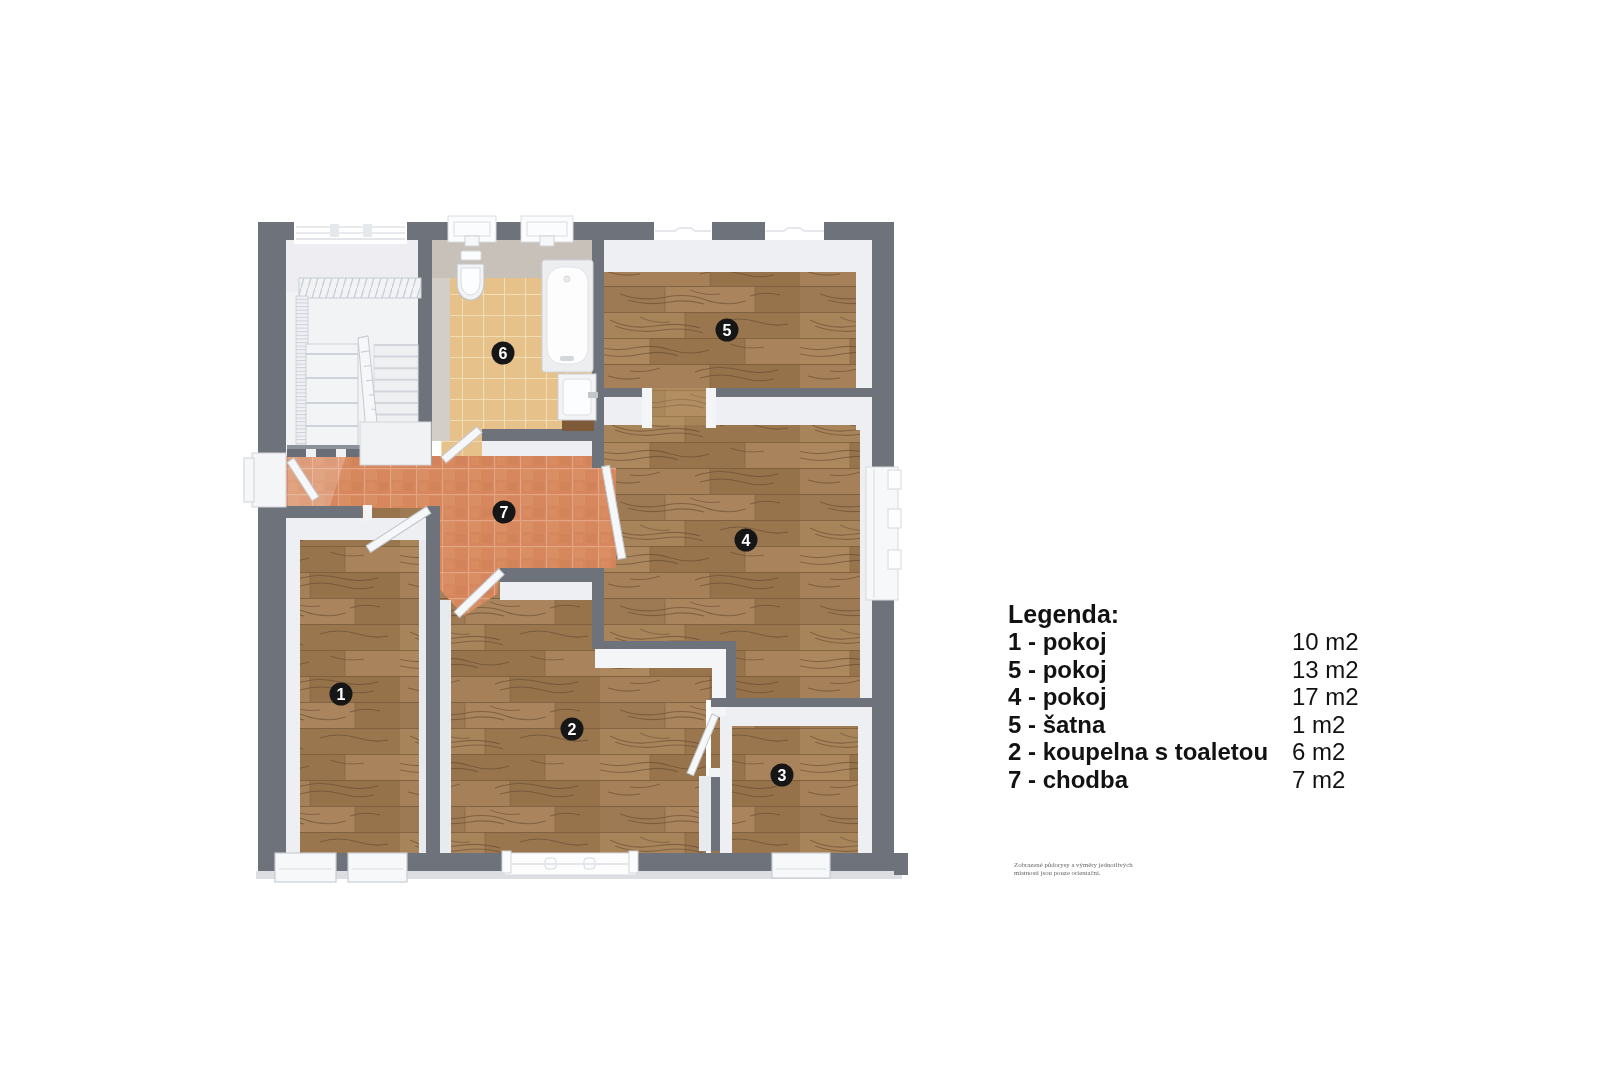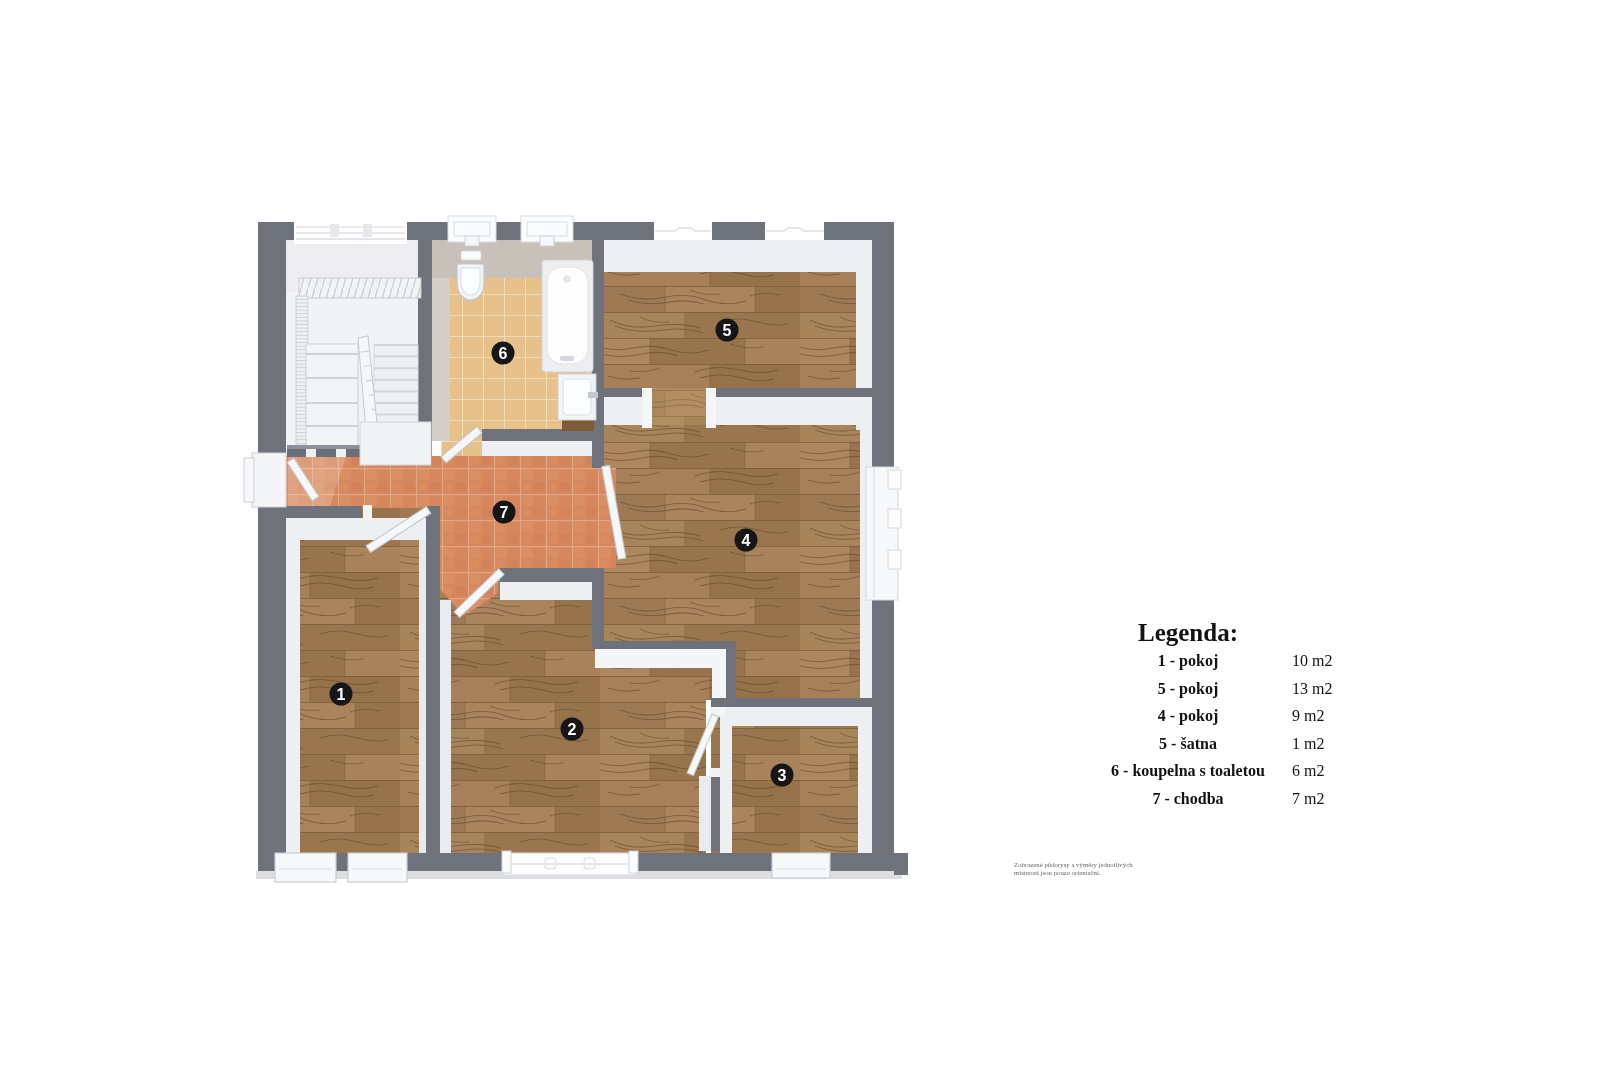--- a/index.html
+++ b/index.html
@@ -1,18 +1,18 @@
 <!DOCTYPE html>
 <html><head><meta charset="utf-8">
 <style>
 html,body{margin:0;padding:0;background:#ffffff;width:1600px;height:1091px;overflow:hidden;}
 #plan{position:absolute;left:0;top:0;}
-#legend{position:absolute;left:1008px;top:619px;font-family:Liberation Serif, serif;color:#121212;text-align:center;}
+#legend{position:absolute;left:1008px;top:600px;font-family:Liberation Sans, sans-serif;color:#121212;}
 #legend .title{font-weight:bold;font-size:25px;line-height:28px;}
-#legend .row{position:relative;width:360px;line-height:27.6px;font-size:16px;}
+#legend .row{position:relative;width:360px;line-height:27.6px;font-size:24px;}
 #legend .lab{font-weight:bold;}
 #legend .val{position:absolute;left:284px;font-weight:normal;}
 #note{position:absolute;left:1014px;top:861px;font-family:"Liberation Serif",serif;font-size:10px;color:#3a3a3a;line-height:11px;opacity:.8;transform:scale(0.68);transform-origin:0 0;}
 </style></head>
 <body>
 <svg id="plan" width="1600" height="1091" viewBox="0 0 1600 1091">
 <defs>
 <pattern id="wood" width="200" height="104" patternUnits="userSpaceOnUse">
  <rect width="200" height="104" fill="#a17d54"></rect>
  <rect x="0" y="0" width="85" height="26" fill="#af8a5f88"></rect>
@@ -235,17 +235,17 @@
 <text x="727" y="335.5" text-anchor="middle" font-family="Liberation Sans, sans-serif" font-size="16" font-weight="bold" fill="#ffffff">5</text>
 <circle cx="503" cy="353" r="11.5" fill="#161616"></circle>
 <text x="503" y="358.5" text-anchor="middle" font-family="Liberation Sans, sans-serif" font-size="16" font-weight="bold" fill="#ffffff">6</text>
 <circle cx="504" cy="512" r="11.5" fill="#161616"></circle>
 <text x="504" y="517.5" text-anchor="middle" font-family="Liberation Sans, sans-serif" font-size="16" font-weight="bold" fill="#ffffff">7</text>
 </svg>
 <div id="legend">
   <div class="title">Legenda:</div>
   <div class="row"><span class="lab">1 - pokoj</span><span class="val">10 m2</span></div>
     <div class="row"><span class="lab">5 - pokoj</span><span class="val">13 m2</span></div>
-    <div class="row"><span class="lab">4 - pokoj</span><span class="val">9 m2</span></div>
+    <div class="row"><span class="lab">4 - pokoj</span><span class="val">17 m2</span></div>
     <div class="row"><span class="lab">5 - šatna</span><span class="val">1 m2</span></div>
-    <div class="row"><span class="lab">6 - koupelna s toaletou</span><span class="val">6 m2</span></div>
+    <div class="row"><span class="lab">2 - koupelna s toaletou</span><span class="val">6 m2</span></div>
     <div class="row"><span class="lab">7 - chodba</span><span class="val">7 m2</span></div>
 </div>
 <div id="note">Zobrazené půdorysy a výměry jednotlivých<br>místností jsou pouze orientační.</div>
 </body></html>

